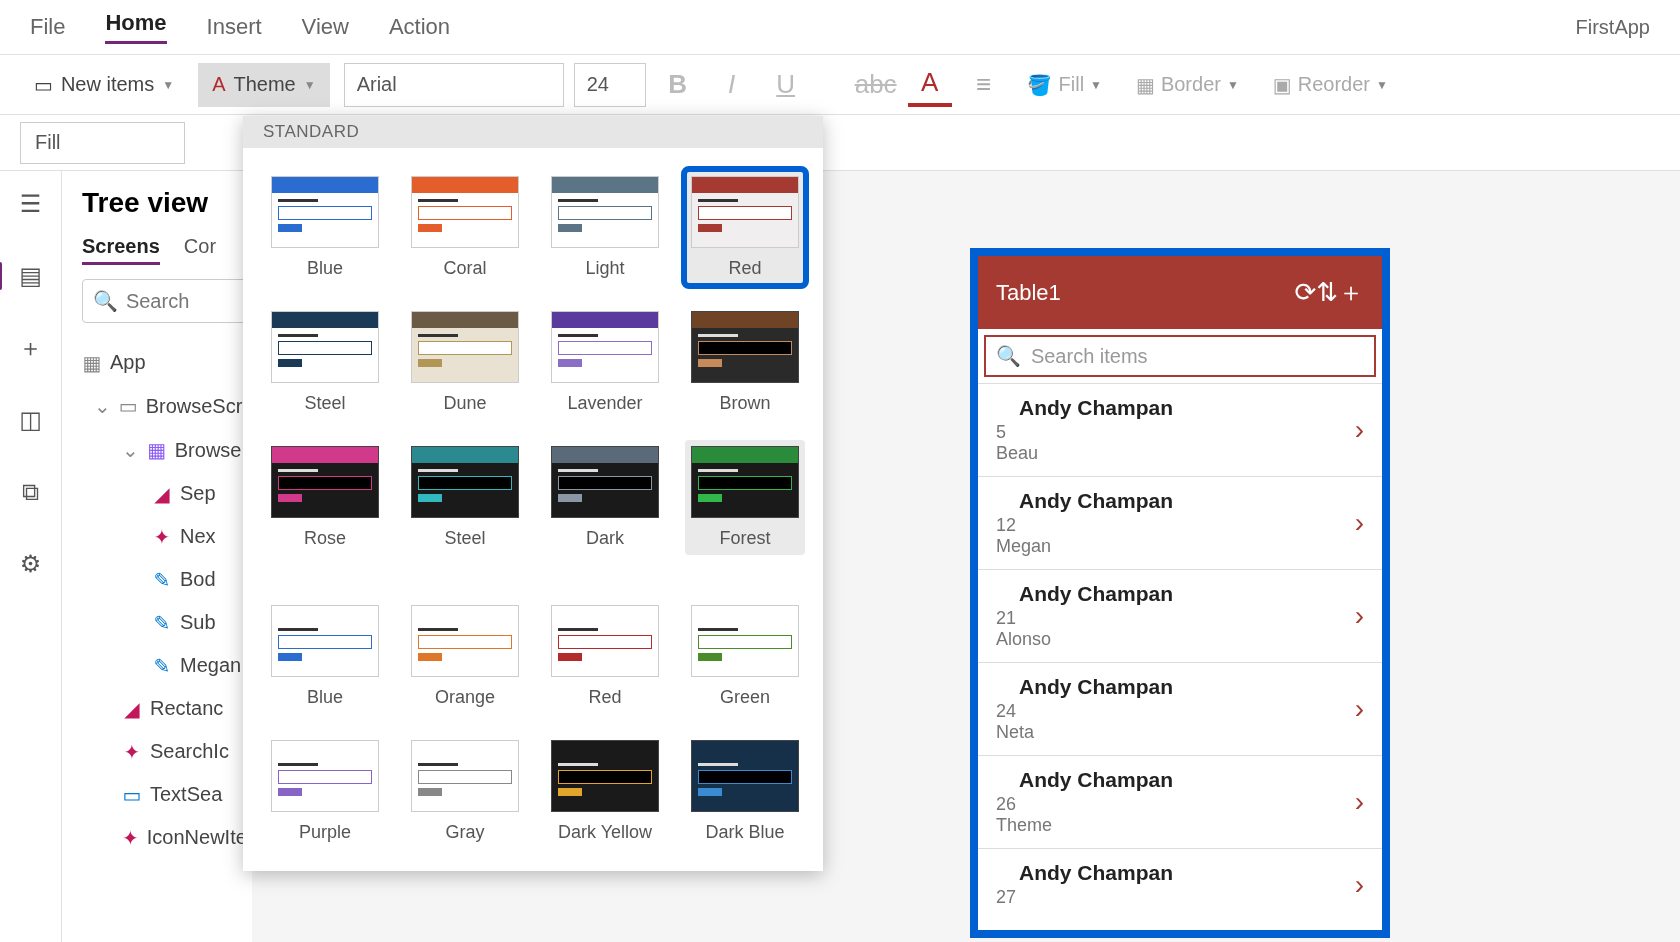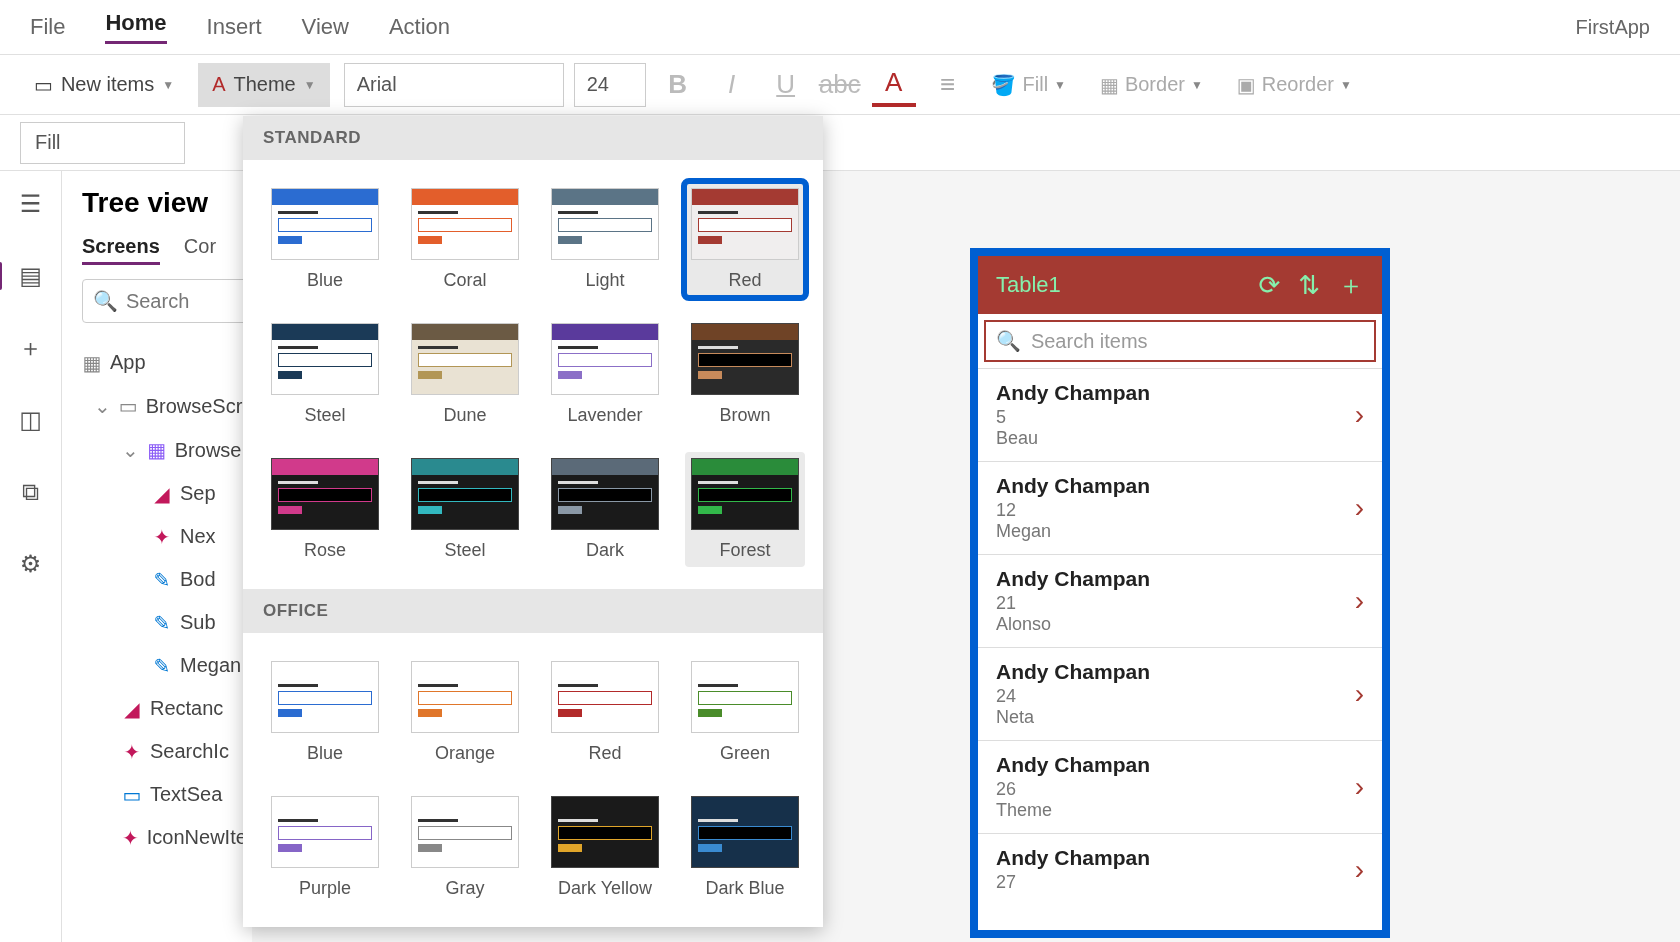--- a/index.html
+++ b/index.html
@@ -13,21 +13,21 @@
 
 
 .toolbar { display: flex; align-items: center; height: 60px; background: #fff; border-bottom: 1px solid #e0e0e0; padding: 0 20px; gap: 10px; }
 .tool-btn { display: flex; align-items: center; height: 44px; padding: 0 14px; font-size: 20px; color: #444; background: #fff; cursor: pointer; gap: 8px; }
 .tool-btn.theme-btn { background: #ddd; }
 .font-name { width: 220px; height: 44px; border: 1px solid #ccc; display: flex; align-items: center; padding: 0 12px; font-size: 20px; color: #555; margin-left: 4px; }
 .font-size { width: 72px; height: 44px; border: 1px solid #ccc; display: flex; align-items: center; padding: 0 12px; font-size: 20px; color: #555; }
 .fmt { width: 44px; height: 44px; display: flex; align-items: center; justify-content: center; font-size: 26px; color: #bbb; }
 .fmt.bold { font-weight: 700; }
 .fmt.underline { text-decoration: underline; }
-.fmt.strike { text-decoration: line-through; }
+.fmt.strike { text-decoration: line-through; margin-left: 36px; }
 .fill-btn, .border-btn, .reorder-btn { display:flex;align-items:center;gap:6px;color:#aaa;font-size:20px;padding:0 12px; }
 .chev { font-size: 12px; color: #888; }
 
 
 .formula-bar { display: flex; align-items: center; height: 56px; background: #fff; border-bottom: 1px solid #e0e0e0; padding: 0 20px; }
 .prop-select { width: 165px; height: 42px; border: 1px solid #ccc; display: flex; align-items: center; padding: 0 14px; font-size: 20px; color: #555; }
 .formula-value { margin-left: 560px; font-size: 22px; color: #333; }
 
 
 .left-rail { position: absolute; left: 0; top: 171px; width: 62px; height: calc(100% - 171px); background: #fff; border-right: 1px solid #e0e0e0; display: flex; flex-direction: column; align-items: center; padding-top: 18px; gap: 42px; }
@@ -44,42 +44,42 @@
 .tree-node { display:flex; align-items:center; gap:8px; font-size:20px; color:#444; padding:10px 0; }
 .tree-node.indent1 { padding-left: 12px; }
 .tree-node.indent2 { padding-left: 40px; }
 .tree-node.indent3 { padding-left: 70px; }
 .tree-icon { width:20px; height:20px; display:inline-flex; align-items:center; justify-content:center; color:#c2185b; }
 .tree-icon.blue { color:#0078d4; }
 .tree-icon.gray { color:#888; }
 
 
 .theme-dropdown { position: absolute; left: 243px; top: 116px; width: 580px; background: #fff; box-shadow: 0 4px 18px rgba(0,0,0,0.25); z-index: 100; }
-.theme-section-header { background: #e6e6e6; padding: 12px 20px; font-size: 17px; font-weight: 700; color: #666; letter-spacing: 0.5px; }
+.theme-section-header { background: #e6e6e6; padding: 6px 20px; font-size: 17px; font-weight: 400; color: #666; letter-spacing: 0.5px; }
 .theme-grid { display: grid; grid-template-columns: repeat(4, 1fr); gap: 20px; padding: 22px; }
 .theme-item { display:flex; flex-direction:column; align-items:center; gap:10px; cursor:pointer; padding:6px; border-radius:4px; }
 .theme-item.hover { background:#eaeaea; }
 .theme-item.selected { outline: 6px solid #005fd1; outline-offset: -2px; background:#e9e9e9; }
 .theme-swatch { width: 108px; height: 72px; border:1px solid #ccc; display:flex; flex-direction:column; }
 .sw-bar { height: 16px; }
 .sw-body { flex:1; padding:6px; display:flex; flex-direction:column; gap:4px; }
 .sw-line { height:3px; width:40px; }
 .sw-input { height:14px; border:1px solid; }
 .sw-pill { height:8px; width:24px; }
 .theme-label { font-size: 18px; color:#555; }
 
 
 .phone-frame { position: absolute; left: 970px; top: 248px; width: 420px; height: 690px; border: 8px solid #005fd1; background: #fff; overflow: hidden; }
-.phone-header { height: 58px; background: #a43a32; display:flex; align-items:center; padding:0 18px; gap:18px; color:#86efac; }
+.phone-header { height: 73px; background: #a43a32; display:flex; align-items:center; padding:0 18px; color:#ffffff; }
 .phone-title { font-size: 22px; flex:1; }
 .h-icon { font-size: 26px; cursor:pointer; }
 .phone-search { margin: 6px; border: 2px solid #a43a32; height: 42px; display:flex; align-items:center; padding:0 10px; gap:10px; font-size:20px; color:#999; background:#fff; }
 .list-item { border-top:1px solid #ddd; padding:12px 18px; display:flex; align-items:center; }
 .list-text { flex:1; }
-.li-title { font-size: 21px; font-weight:600; color:#222; }
+.li-title { font-size: 21px; font-weight:600; color:#222;margin-left:23px; }
 .li-sub { font-size:18px; color:#777; margin-top:2px; }
 .li-sub2 { font-size:18px; color:#777; }
 .li-arrow { font-size:28px; color:#a43a32; }
 </style>
 </head>
 <body>
 
 <div class="menu-bar">
   <div class="menu-item">File</div>
   <div class="menu-item active">Home</div>
@@ -336,21 +336,20 @@
     <div class="sw-bar" style="background:#2a8c3a"></div>
     <div class="sw-body">
       <div class="sw-line" style="background:#ddd"></div>
       <div class="sw-input" style="border-color:#32b84a;background:#000"></div>
       <div class="sw-pill" style="background:#32b84a"></div>
     </div>
   </div>
         <div class="theme-label">Forest</div>
       </div>
     </div>
-  <div class="theme-section-header">OFFICE</div>
   <div class="theme-grid" id="office-grid">
       <div class="theme-item">
         <div class="theme-swatch" style="background:#ffffff;border-color:#ccc">
     <div class="sw-bar" style="background:#ffffff"></div>
     <div class="sw-body">
       <div class="sw-line" style="background:#333"></div>
       <div class="sw-input" style="border-color:#2b6cd1;background:#fff"></div>
       <div class="sw-pill" style="background:#2b6cd1"></div>
     </div>
   </div>

